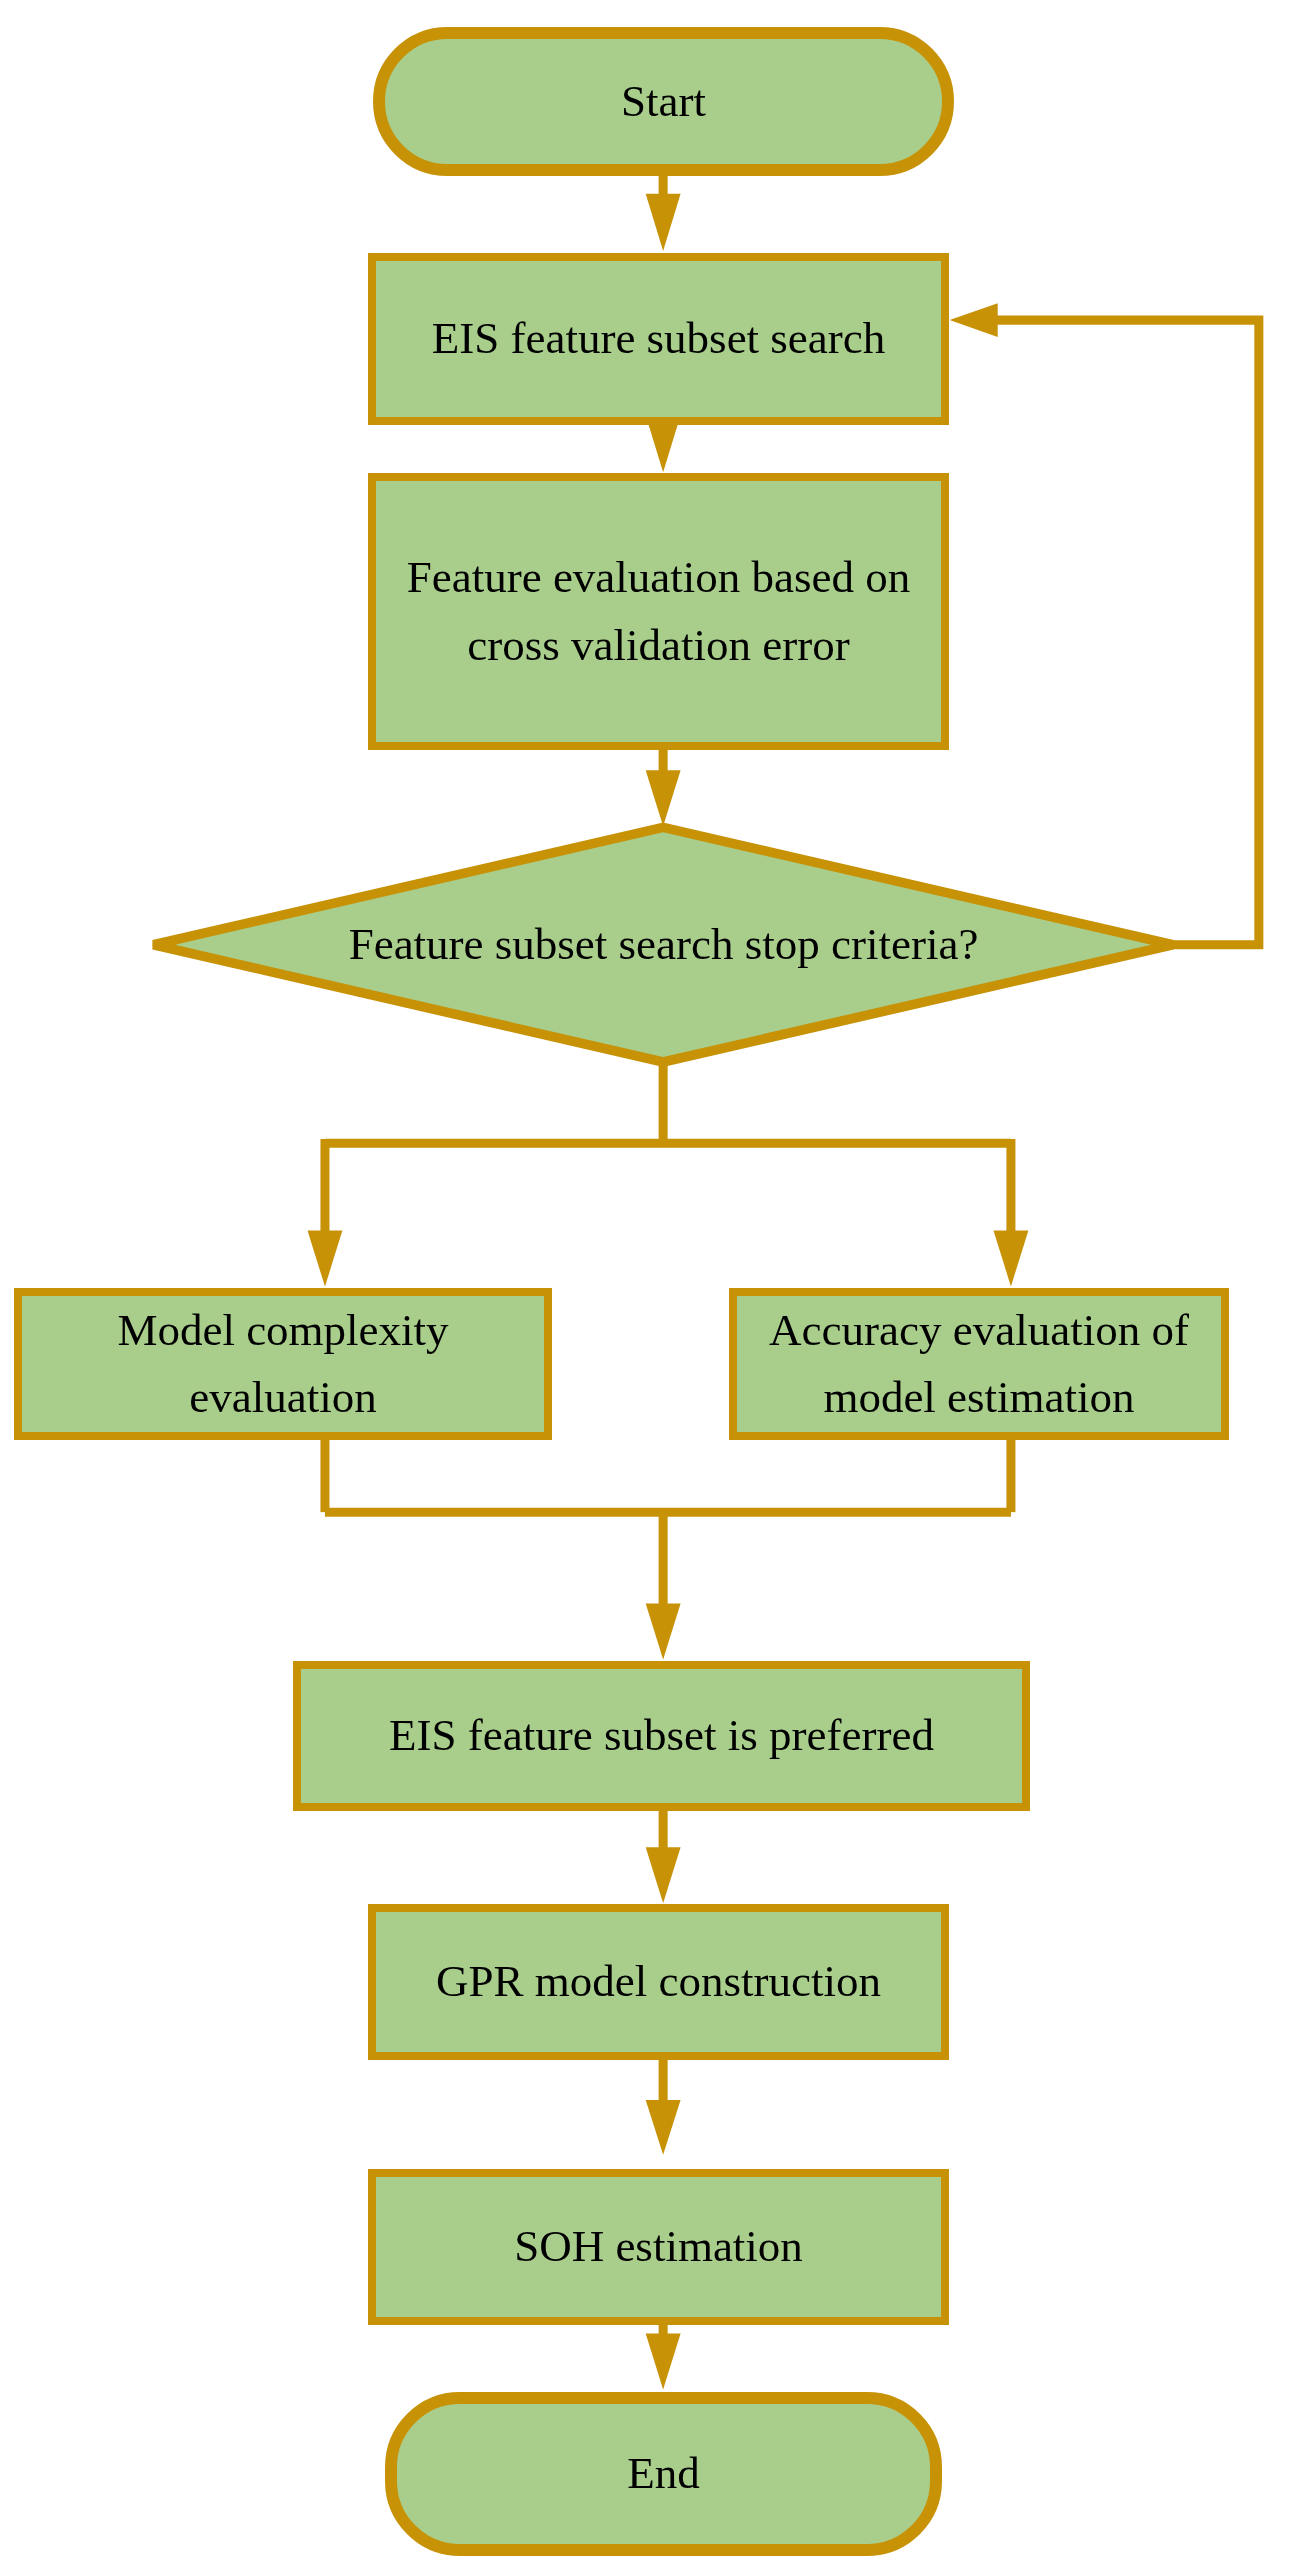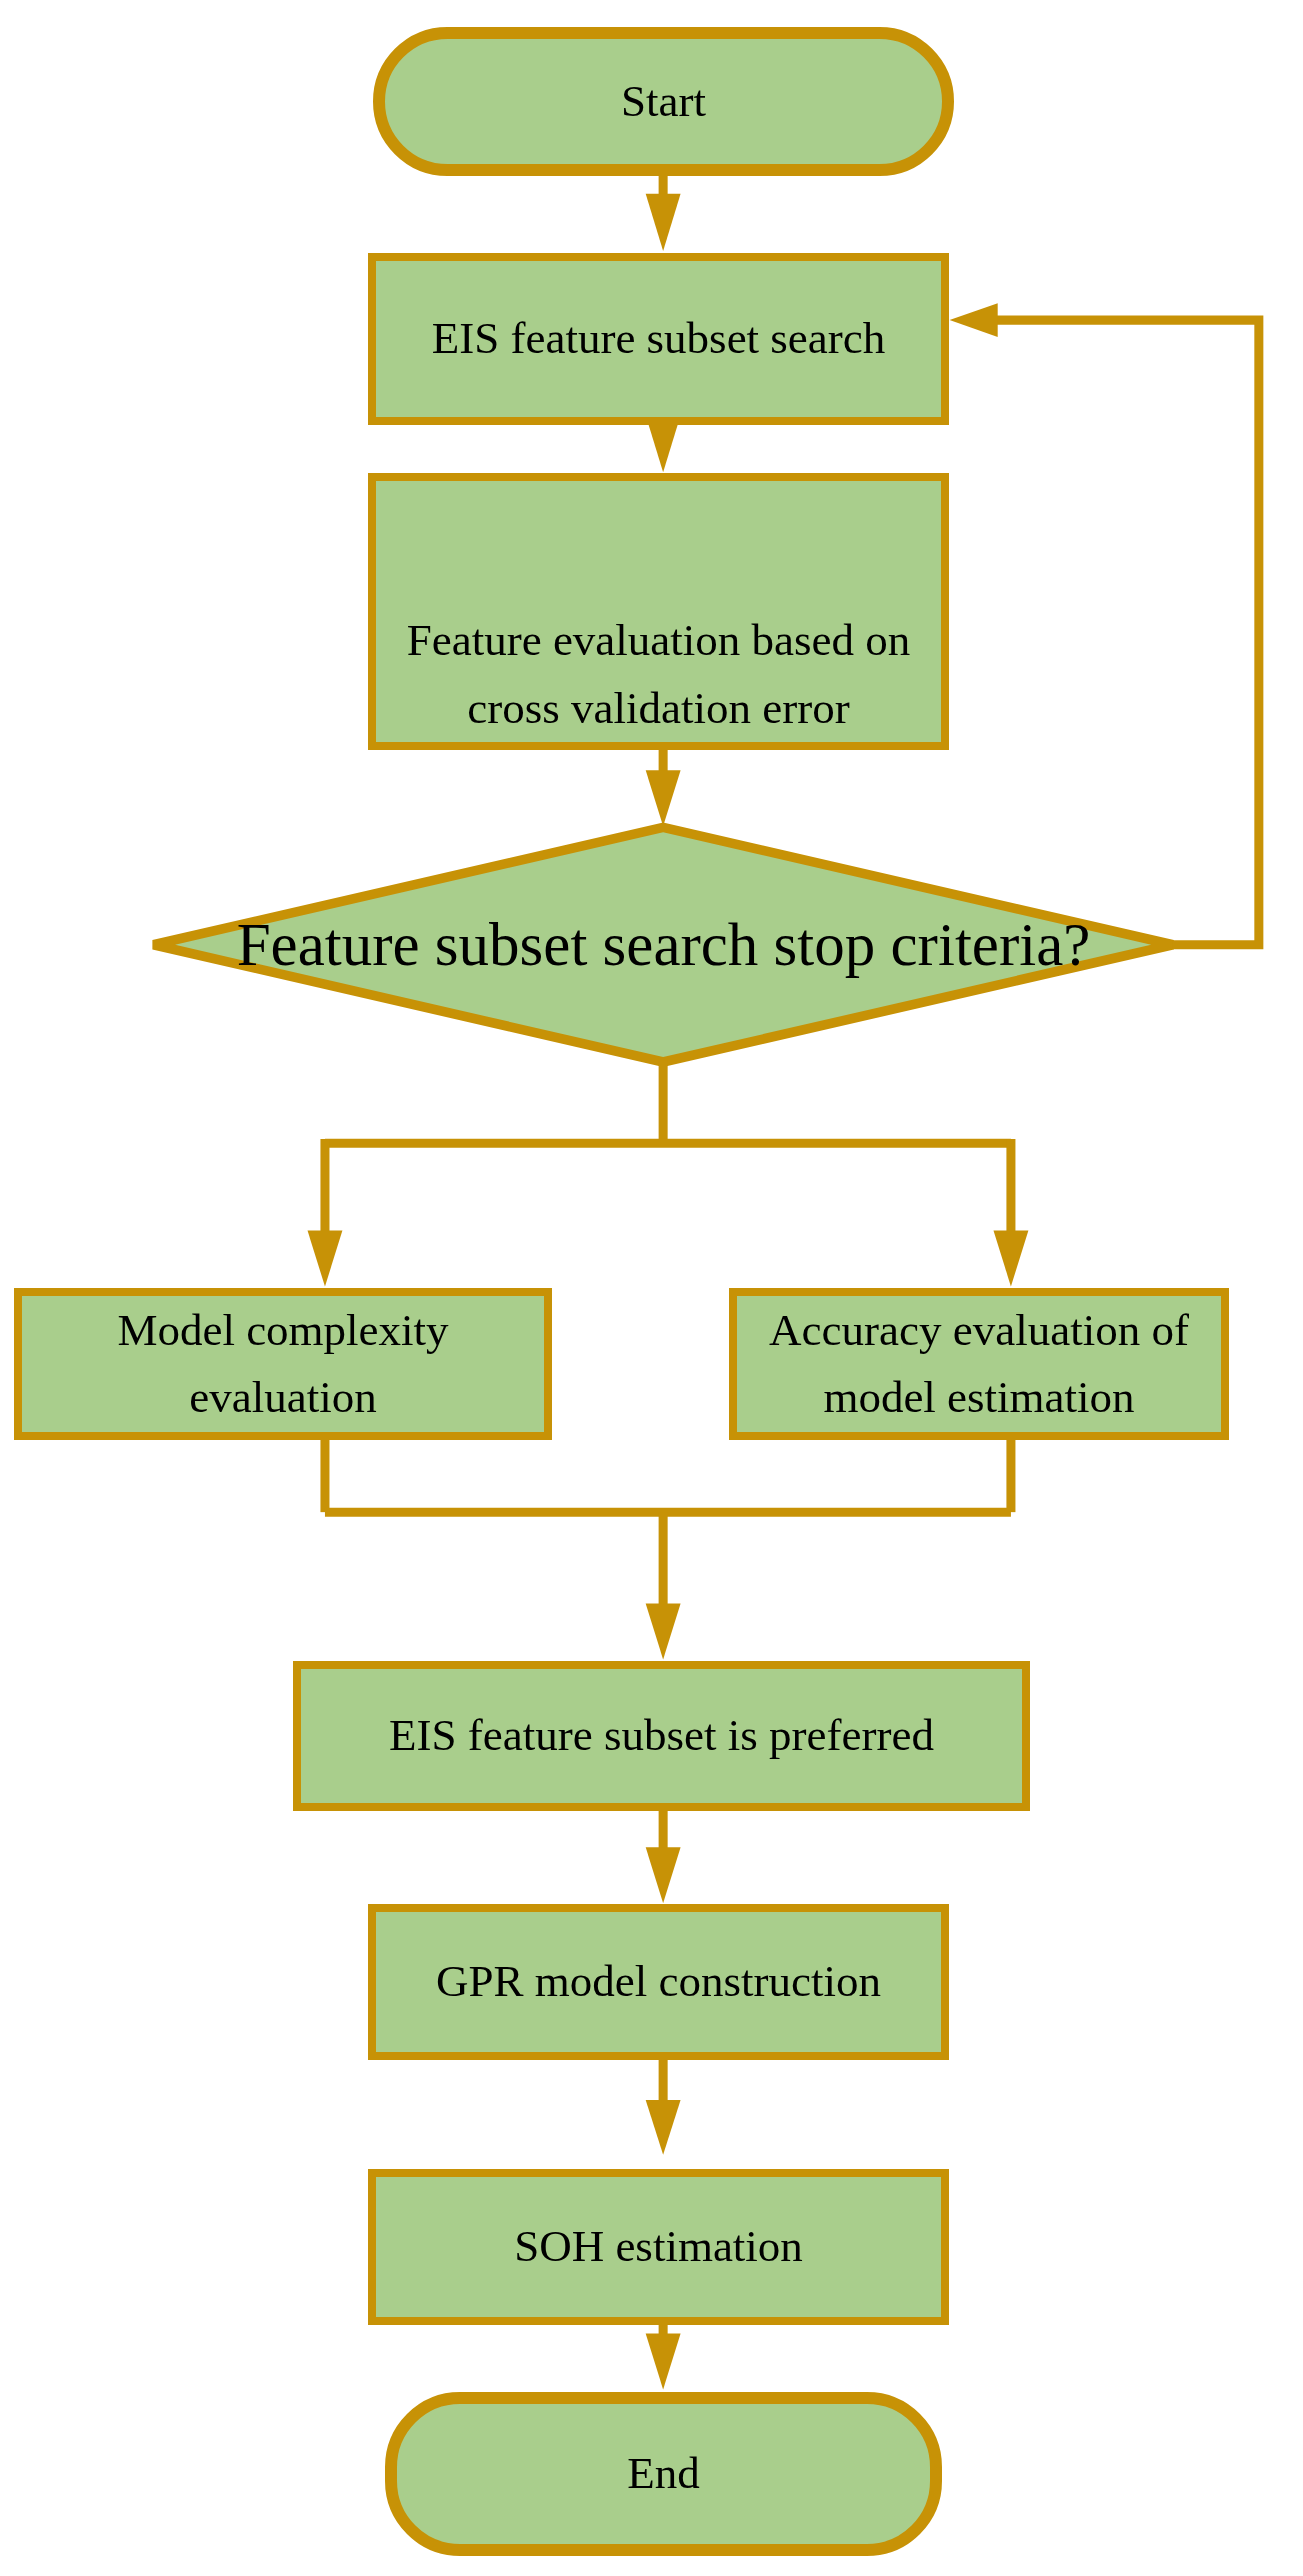--- a/index.html
+++ b/index.html
@@ -59,21 +59,21 @@
     border-width: 12px;
   }
   .decision-label {
     position: absolute;
     box-sizing: border-box;
     background: transparent;
     display: flex;
     align-items: center;
     justify-content: center;
     text-align: center;
-    font-size: 61px;
+    font-size: 45px;
     line-height: 1.5;
   }
   .label { display: inline-block; }
 </style>
 </head>
 <body>
 
 <div class="canvas">
 
   <svg class="edges-layer" viewBox="0 0 2167 4281" xmlns="http://www.w3.org/2000/svg">
@@ -134,21 +134,21 @@
   </svg>
 
   <div class="node terminator" style="left:373px; top:27px; width:581px; height:149px;">
     <span class="label">Start</span>
   </div>
 
   <div class="node process" style="left:368px; top:253px; width:581px; height:172px;">
     <span class="label">EIS feature subset search</span>
   </div>
 
-  <div class="node process" style="left:368px; top:473px; width:581px; height:277px;align-items:flex-end;">
+  <div class="node process" style="left:368px; top:473px; width:581px; height:277px;">
     <span class="label">Feature evaluation based on cross validation error</span>
   </div>
 
   <div class="decision-label" style="left:212px; top:885px; width:903px; height:120px;">
     <span class="label">Feature subset search stop criteria?</span>
   </div>
 
   <div class="node process" style="left:14px; top:1288px; width:538px; height:152px;">
     <span class="label">Model complexity evaluation</span>
   </div>

